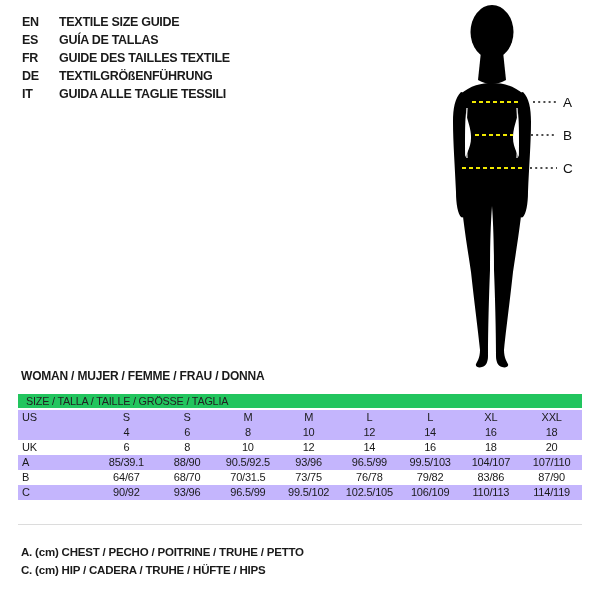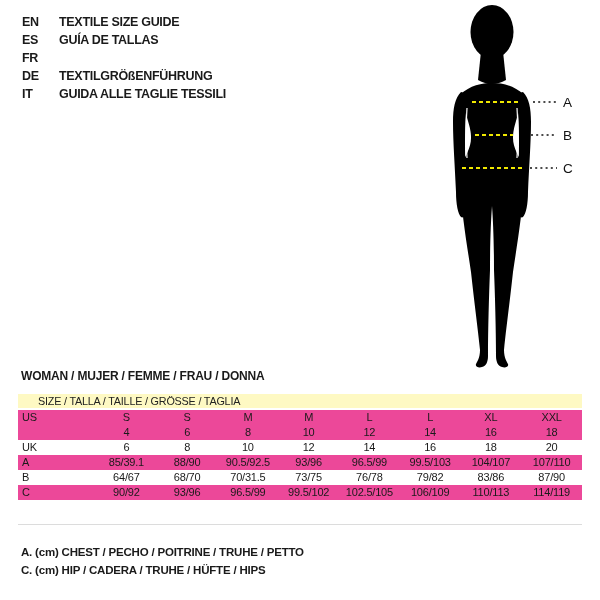--- a/index.html
+++ b/index.html
@@ -10,23 +10,23 @@
   
   .lang-block{position:absolute;left:22px;top:13px;}
   .lang-row{display:flex;line-height:18px;font-weight:bold;font-size:12.5px;letter-spacing:-0.3px;white-space:nowrap;}
   .lang-code{width:37px;flex:0 0 37px;}
   
   .figure-svg{position:absolute;left:420px;top:0;}
   
   .section-heading{position:absolute;left:21px;top:369px;font-weight:bold;font-size:12px;letter-spacing:-0.2px;}
   
   .size-table{position:absolute;left:18px;top:394px;width:564px;font-size:11px;letter-spacing:-0.2px;}
-  .table-header{background:#fef9c3;height:14px;line-height:14px;padding-left:20px;font-size:10.8px;color:#222;margin-bottom:2px;white-space:nowrap;}
+  .table-header{background:#22c55e;height:14px;line-height:14px;padding-left:8px;font-size:10.8px;color:#222;margin-bottom:2px;white-space:nowrap;}
   .t-row{display:flex;height:15px;line-height:15px;}
-  .t-row.shaded{background:#ec4899;}
+  .t-row.shaded{background:#c4b5fd;}
   .t-label{width:74px;flex:0 0 74px;padding-left:4px;text-align:left;}
   .t-cell{flex:1;text-align:center;white-space:nowrap;}
   .table-underline{position:absolute;left:18px;top:524px;width:564px;border-top:1px solid #dcdcdc;}
   
   .legend{position:absolute;left:21px;top:543px;}
   .legend-row{font-weight:bold;font-size:11.5px;line-height:18px;letter-spacing:-0.2px;white-space:nowrap;}
 </style>
 </head>
 <body>
 
@@ -34,20 +34,21 @@
     <div class="lang-row">
       <span class="lang-code">EN</span>
       <span class="lang-label">TEXTILE SIZE GUIDE</span>
     </div>
     <div class="lang-row">
       <span class="lang-code">ES</span>
       <span class="lang-label">GUÍA DE TALLAS</span>
     </div>
     <div class="lang-row">
       <span class="lang-code">FR</span>
+      <span class="lang-label">GUIDE DES TAILLES TEXTILE</span>
     </div>
     <div class="lang-row">
       <span class="lang-code">DE</span>
       <span class="lang-label">TEXTILGRÖßENFÜHRUNG</span>
     </div>
     <div class="lang-row">
       <span class="lang-code">IT</span>
       <span class="lang-label">GUIDA ALLE TAGLIE TESSILI</span>
     </div>
   </div>

